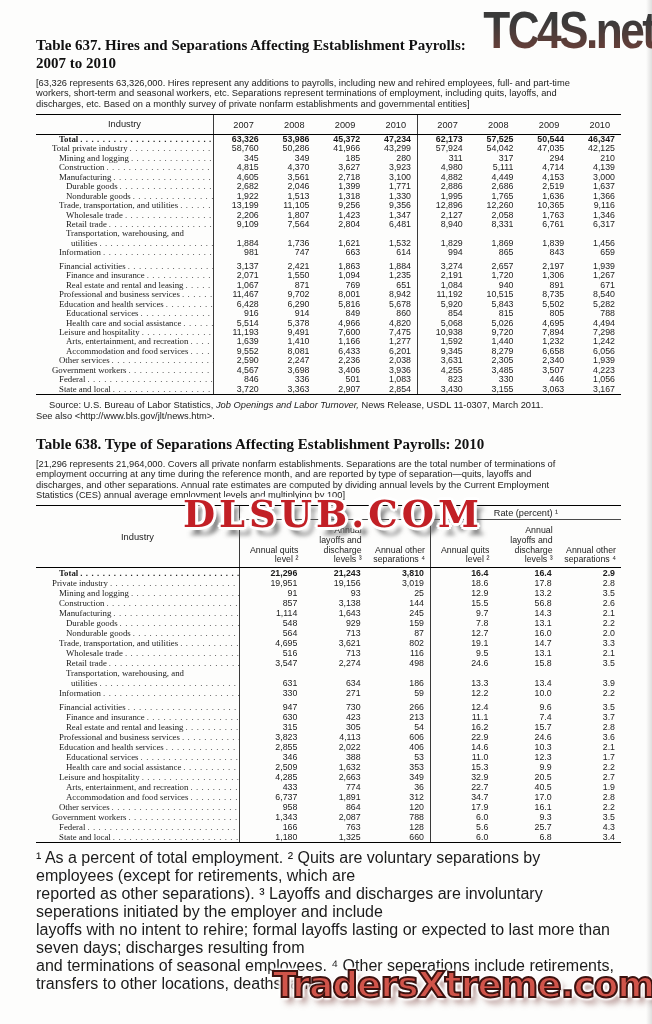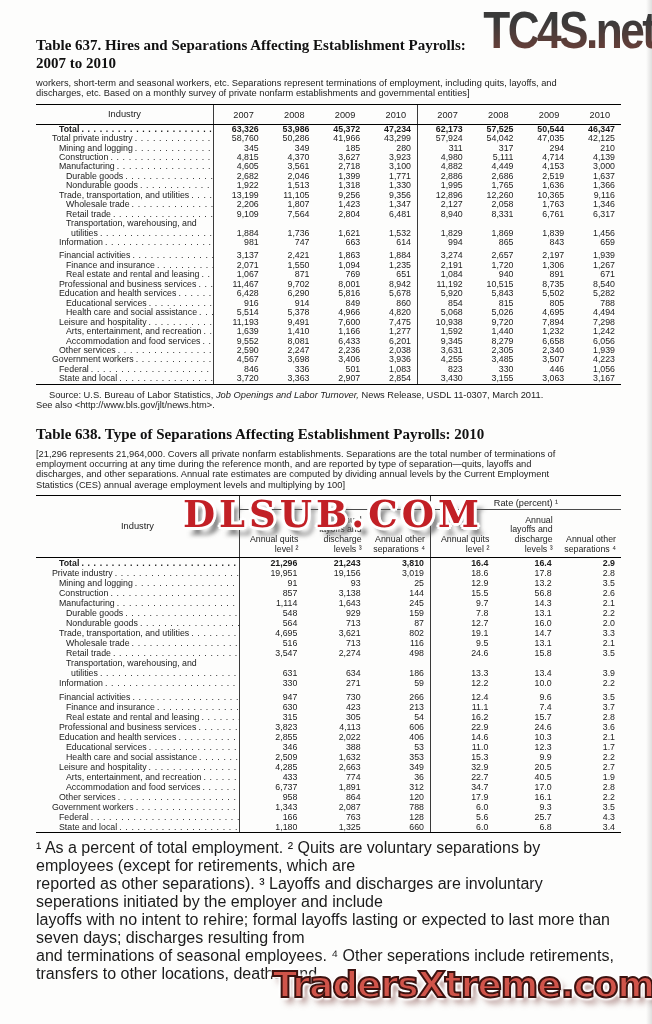--- a/index.html
+++ b/index.html
@@ -39,21 +39,21 @@
 
   .tbody{--rh:9.45px;}
   #t638 .tbody{--rh:10px;}
   .trow{display:flex;min-height:var(--rh);line-height:var(--rh);font-size:8.8px;}
   .trow.bold{font-weight:bold;}
   .trow.gap > .c{padding-top:4px;}
   .c.ind{display:flex;flex-direction:column;justify-content:flex-end;
          border-right:1px solid #3a3a3a;overflow:hidden;}
   #t637 .c.ind{flex:0 0 178px;}
   #t638 .c.ind{flex:0 0 204px;}
-  .iline{display:flex;align-items:baseline;overflow:hidden;}
+  .iline{display:flex;align-items:baseline;overflow:hidden;font-family:Liberation Serif, serif;}
   .lbl{white-space:nowrap;}
   .dots{flex:1;overflow:hidden;white-space:nowrap;margin-left:2px;color:#1b1b1b;}
   .dots::before{content:". . . . . . . . . . . . . . . . . . . . . . . . . . . . . . . . . . . . . . . . . . . . . . . . . . . .";letter-spacing:0.6px;}
   .c.v{flex:1;display:flex;justify-content:flex-end;align-items:flex-end;padding-right:6px;}
   #t637 .trow > .c:nth-child(6){border-left:1px solid #3a3a3a;}
   #t638 .trow > .c:nth-child(5){border-left:1px solid #3a3a3a;}
 
   
   .src{font-size:9.3px;line-height:10.4px;margin:5px 0 0 0;}
   .src .l1{display:block;padding-left:13px;}
@@ -85,20 +85,21 @@
 <div class="page">
 
   <div class="wm wm-top">TC4S.net</div>
   <div class="wm wm-mid">DLSUB.COM</div>
   <div class="wm wm-bottom">TradersXtreme.com</div>
 
   <h1 class="ttl"><span>Table 637. Hires and Separations Affecting Establishment Payrolls:</span><br>
   <span>2007 to 2010</span></h1>
 
   <div class="note">
+    <div>[63,326 represents 63,326,000. Hires represent any additions to payrolls, including new and rehired employees, full- and part-time</div>
     <div>workers, short-term and seasonal workers, etc. Separations represent terminations of employment, including quits, layoffs, and</div>
     <div>discharges, etc. Based on a monthly survey of private nonfarm establishments and governmental entities]</div>
   </div>
 
   <div class="tbl" id="t637">
     <div class="thead">
       <div class="hind">Industry</div>
       <div class="hright">
         <div class="hy-row">
           <div class="hy">2007</div>

